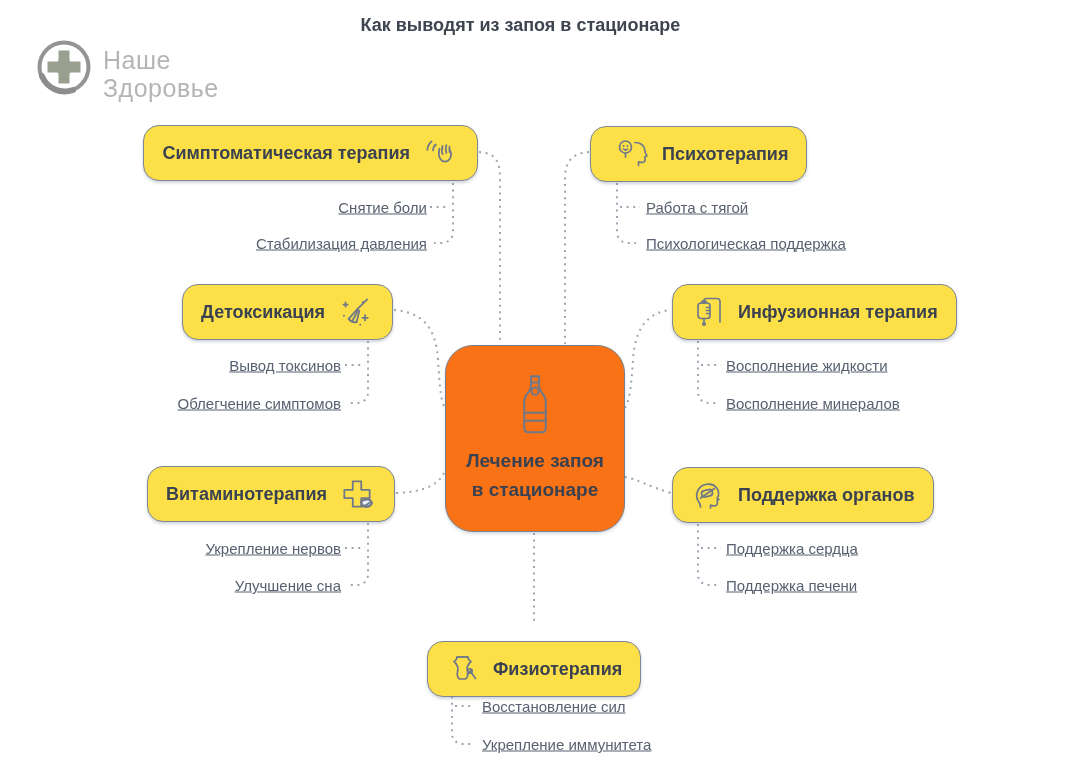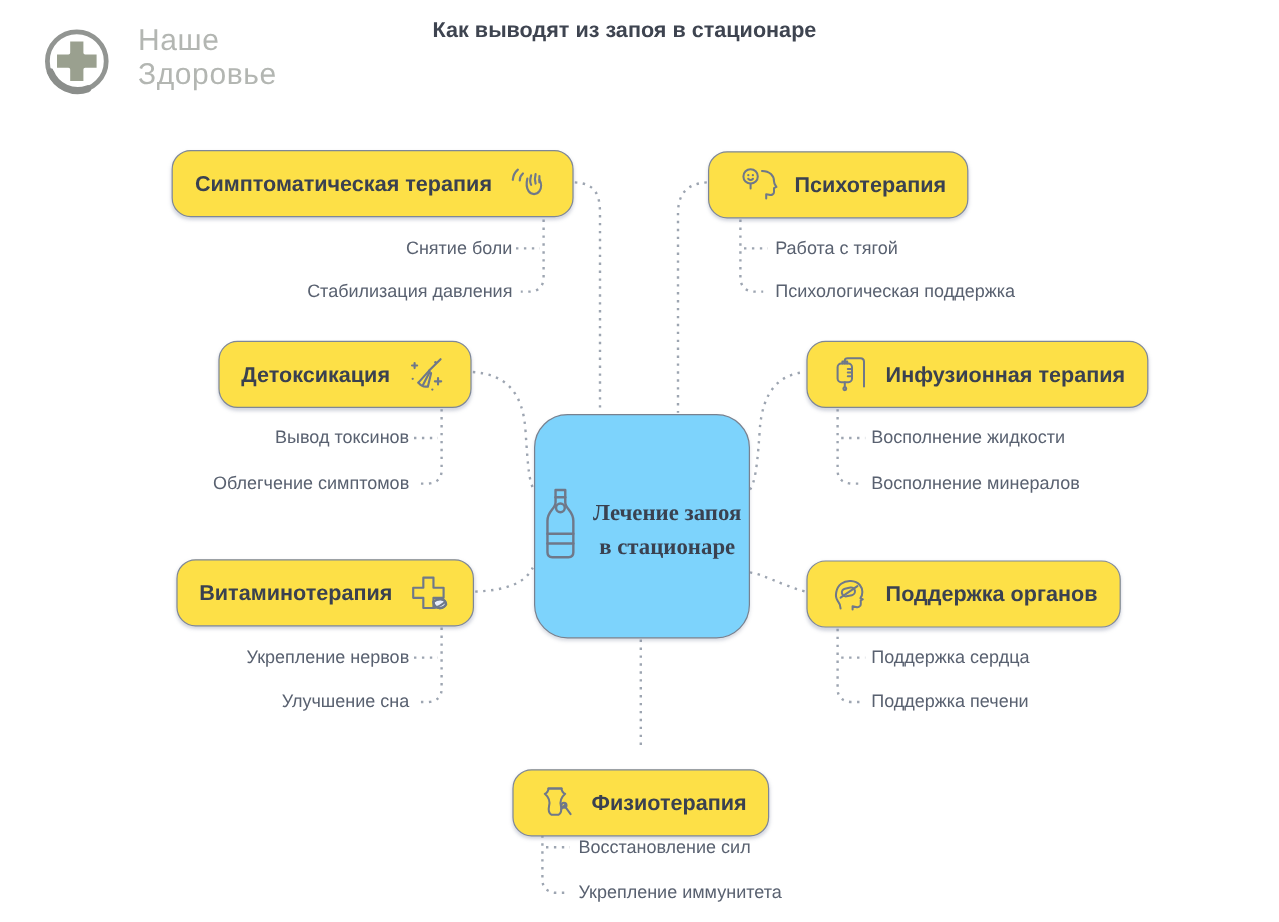--- a/index.html
+++ b/index.html
@@ -5,45 +5,45 @@
   * { margin:0; padding:0; box-sizing:border-box; }
   html,body { width:1066px; height:768px; }
   body { font-family:"Liberation Sans", sans-serif; background:#ffffff; overflow:hidden; }
   #canvas { position:relative; width:1066px; height:768px; background:#ffffff; }
 
   
   #connectors { position:absolute; left:0; top:0; width:1066px; height:768px; pointer-events:none; }
   .dash { fill:none; stroke:#9da5b1; stroke-width:2; stroke-dasharray:2 4.6; }
 
   
-  .logo { position:absolute; left:33px; top:20px; display:flex; align-items:flex-start; gap:20px; }
+  .logo { position:absolute; left:33px; top:36px; display:flex; align-items:flex-end; gap:8px; }
   .logo-text { font-size:25px; line-height:1.12; color:#b3b6b2; letter-spacing:0.5px; }
 
   
   .title { position:absolute; left:50%; transform:translateX(-50%); top:13px; width:345px;
            font-size:18px; font-weight:700; color:#3e4450; line-height:1.42; }
 
   
   .node { position:absolute; height:56px; background:#fde047; border:1.6px solid #7e8798;
           border-radius:16px; display:flex; align-items:center; gap:11px; padding:0 18px;
           white-space:nowrap; box-shadow:0 2px 3px rgba(125,135,160,0.35); }
   .node .label { font-size:18px; font-weight:700; color:#3a4150; }
   .node .icon { display:flex; align-items:center; justify-content:center; }
   .node svg { display:block; }
 
   
   .central { position:absolute; left:445px; top:345px; width:180px; height:187px;
-             background:#7dd3fc; border:1.7px solid #78818f; border-radius:28px;
-             display:flex; align-items:center; justify-content:center;
-             box-shadow:0 2px 3px rgba(125,135,160,0.3);font-family:Liberation Serif, serif; }
+             background:#f97316; border:1.7px solid #78818f; border-radius:28px;
+             display:flex; flex-direction:column; align-items:center; justify-content:center;
+             box-shadow:0 2px 3px rgba(125,135,160,0.3); }
   .central .label { width:140px; text-align:center; font-size:19px; font-weight:700;
                     color:#3a4150; line-height:1.5; margin-top:8px; }
 
   
-  .sub { position:absolute; transform:translateY(-50%); font-size:15px; color:#596170; white-space:nowrap; }
+  .sub { position:absolute; transform:translateY(-50%); font-size:15px; color:#596170; white-space:nowrap;text-decoration:underline; }
   .sub.r { text-align:right; }
 
   .ic { stroke:#6f7889; fill:none; stroke-width:1.7; stroke-linecap:round; stroke-linejoin:round; }
   .ic .fillbg { fill:#e9eefa; }
   .ic .dot { fill:#6f7889; stroke:none; }
 </style>
 </head>
 <body>
 
 <div id="canvas">

